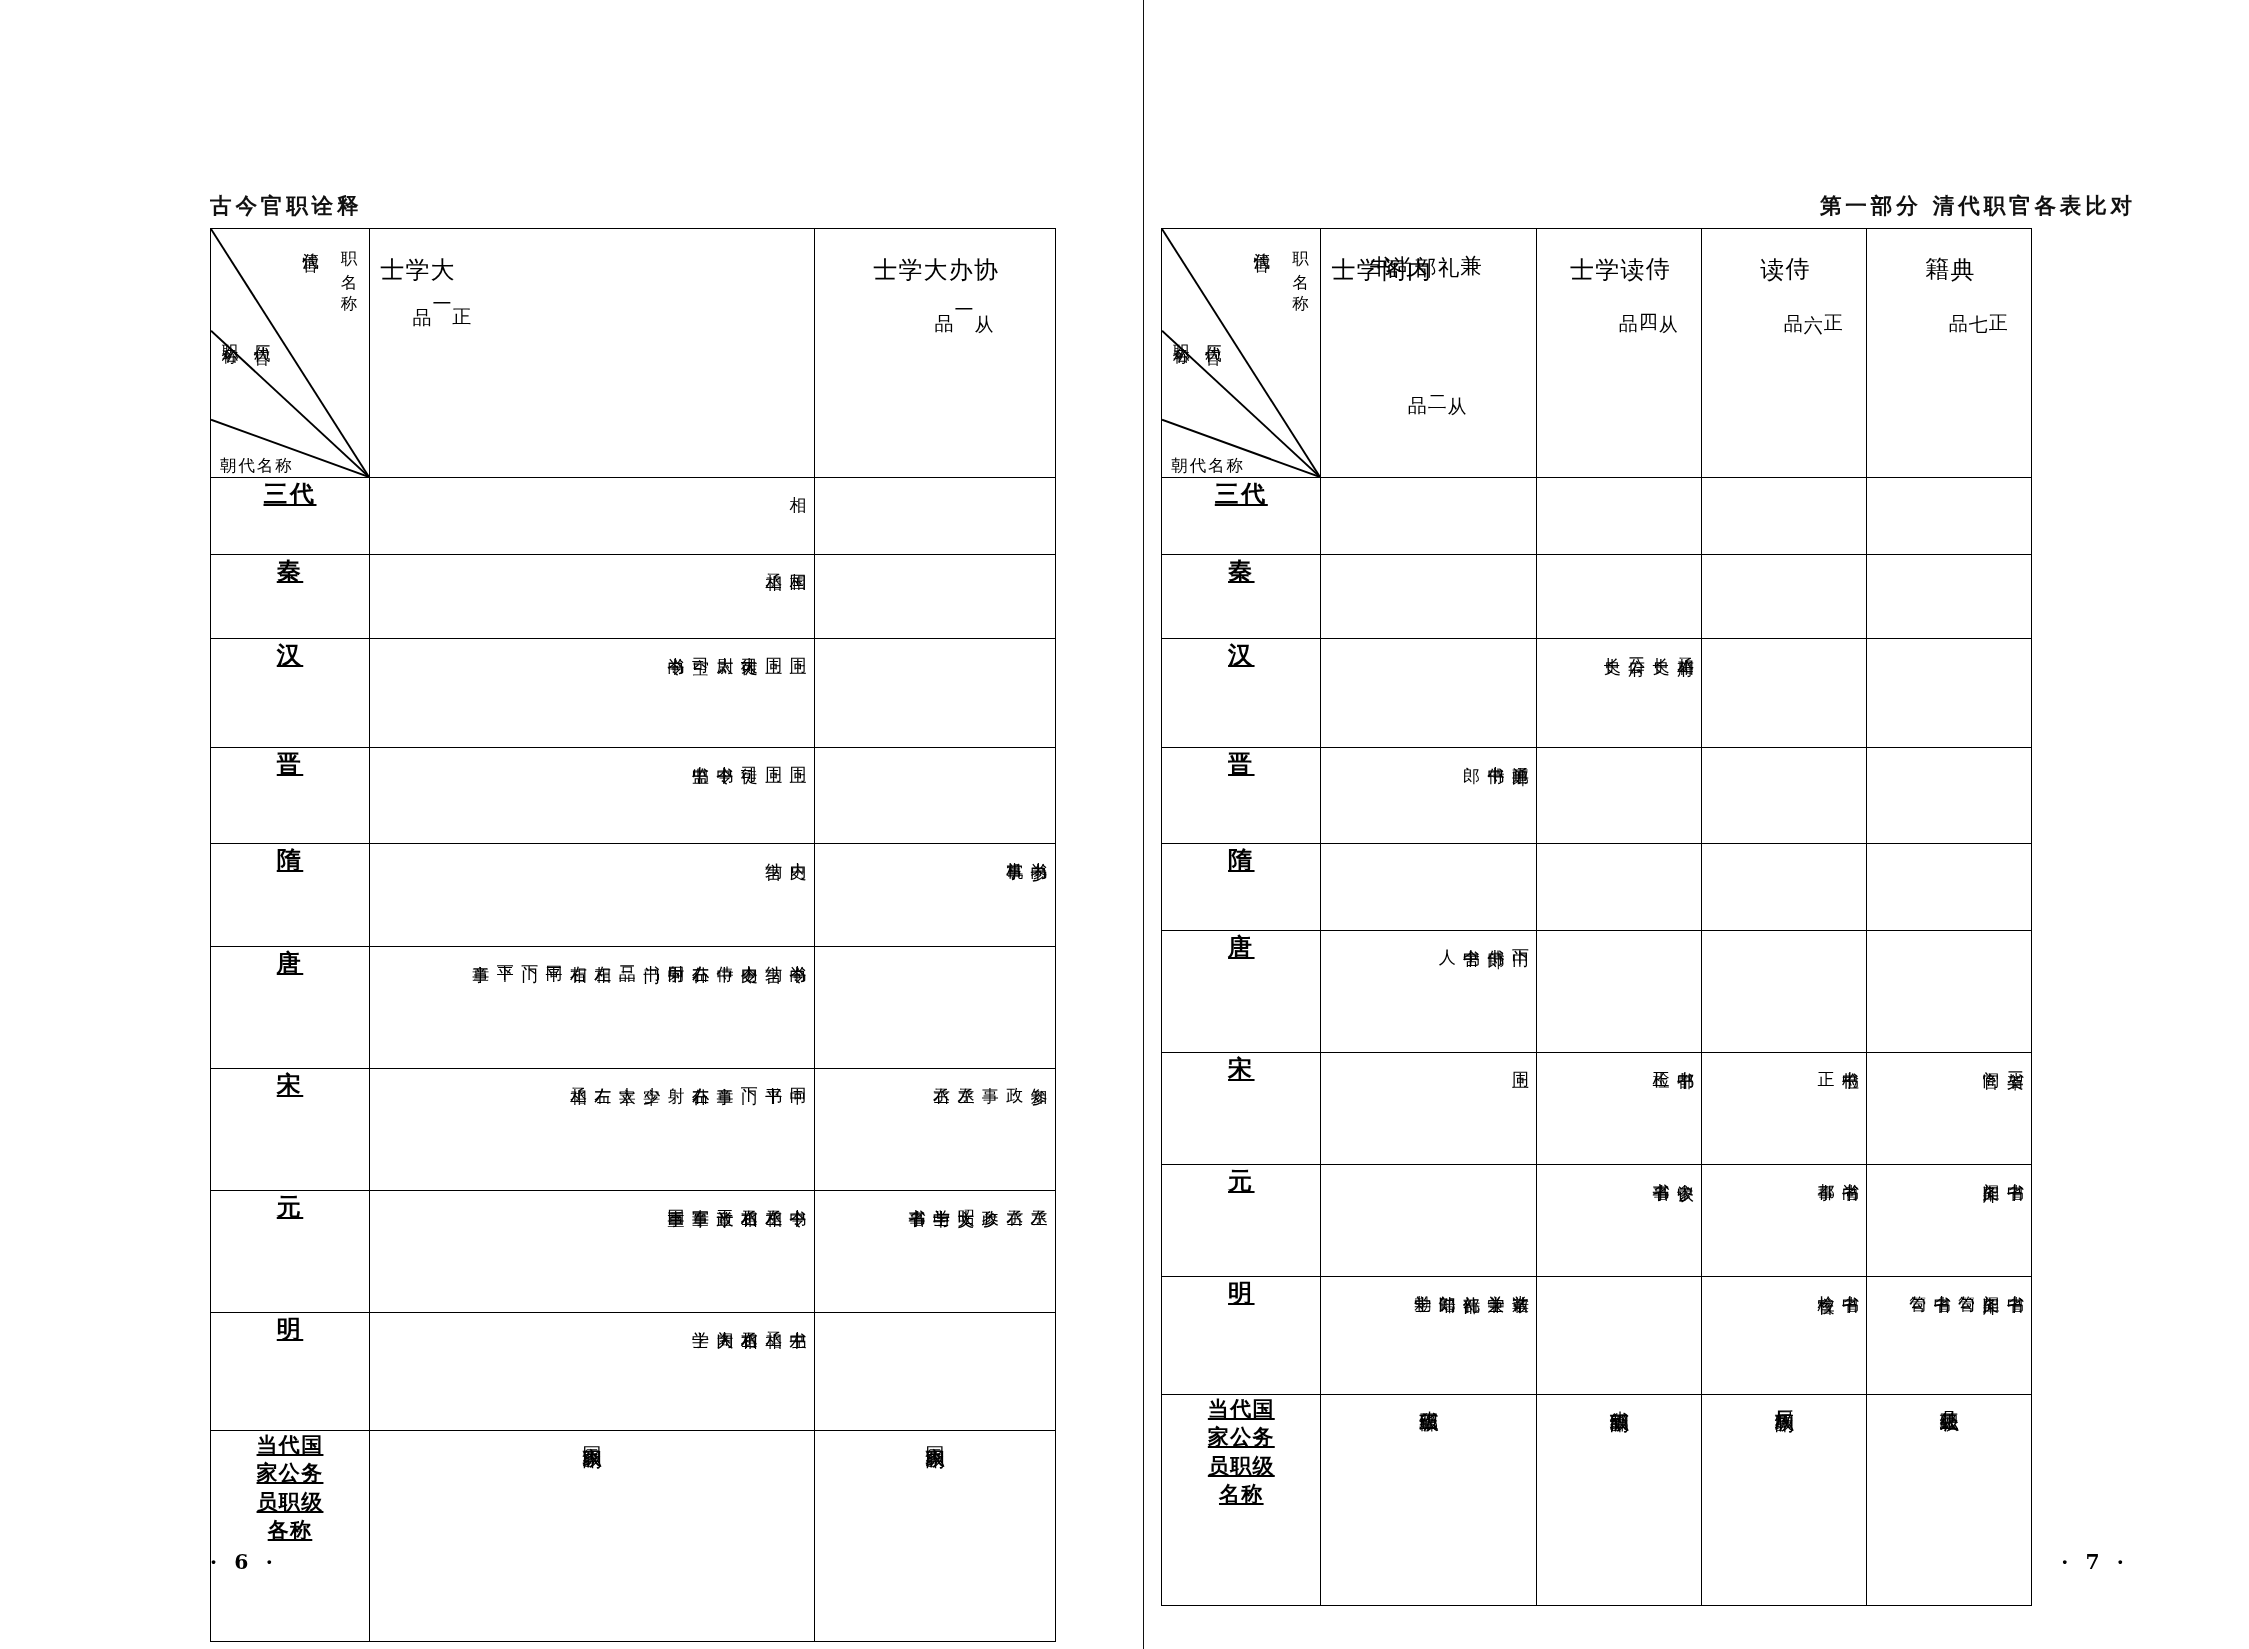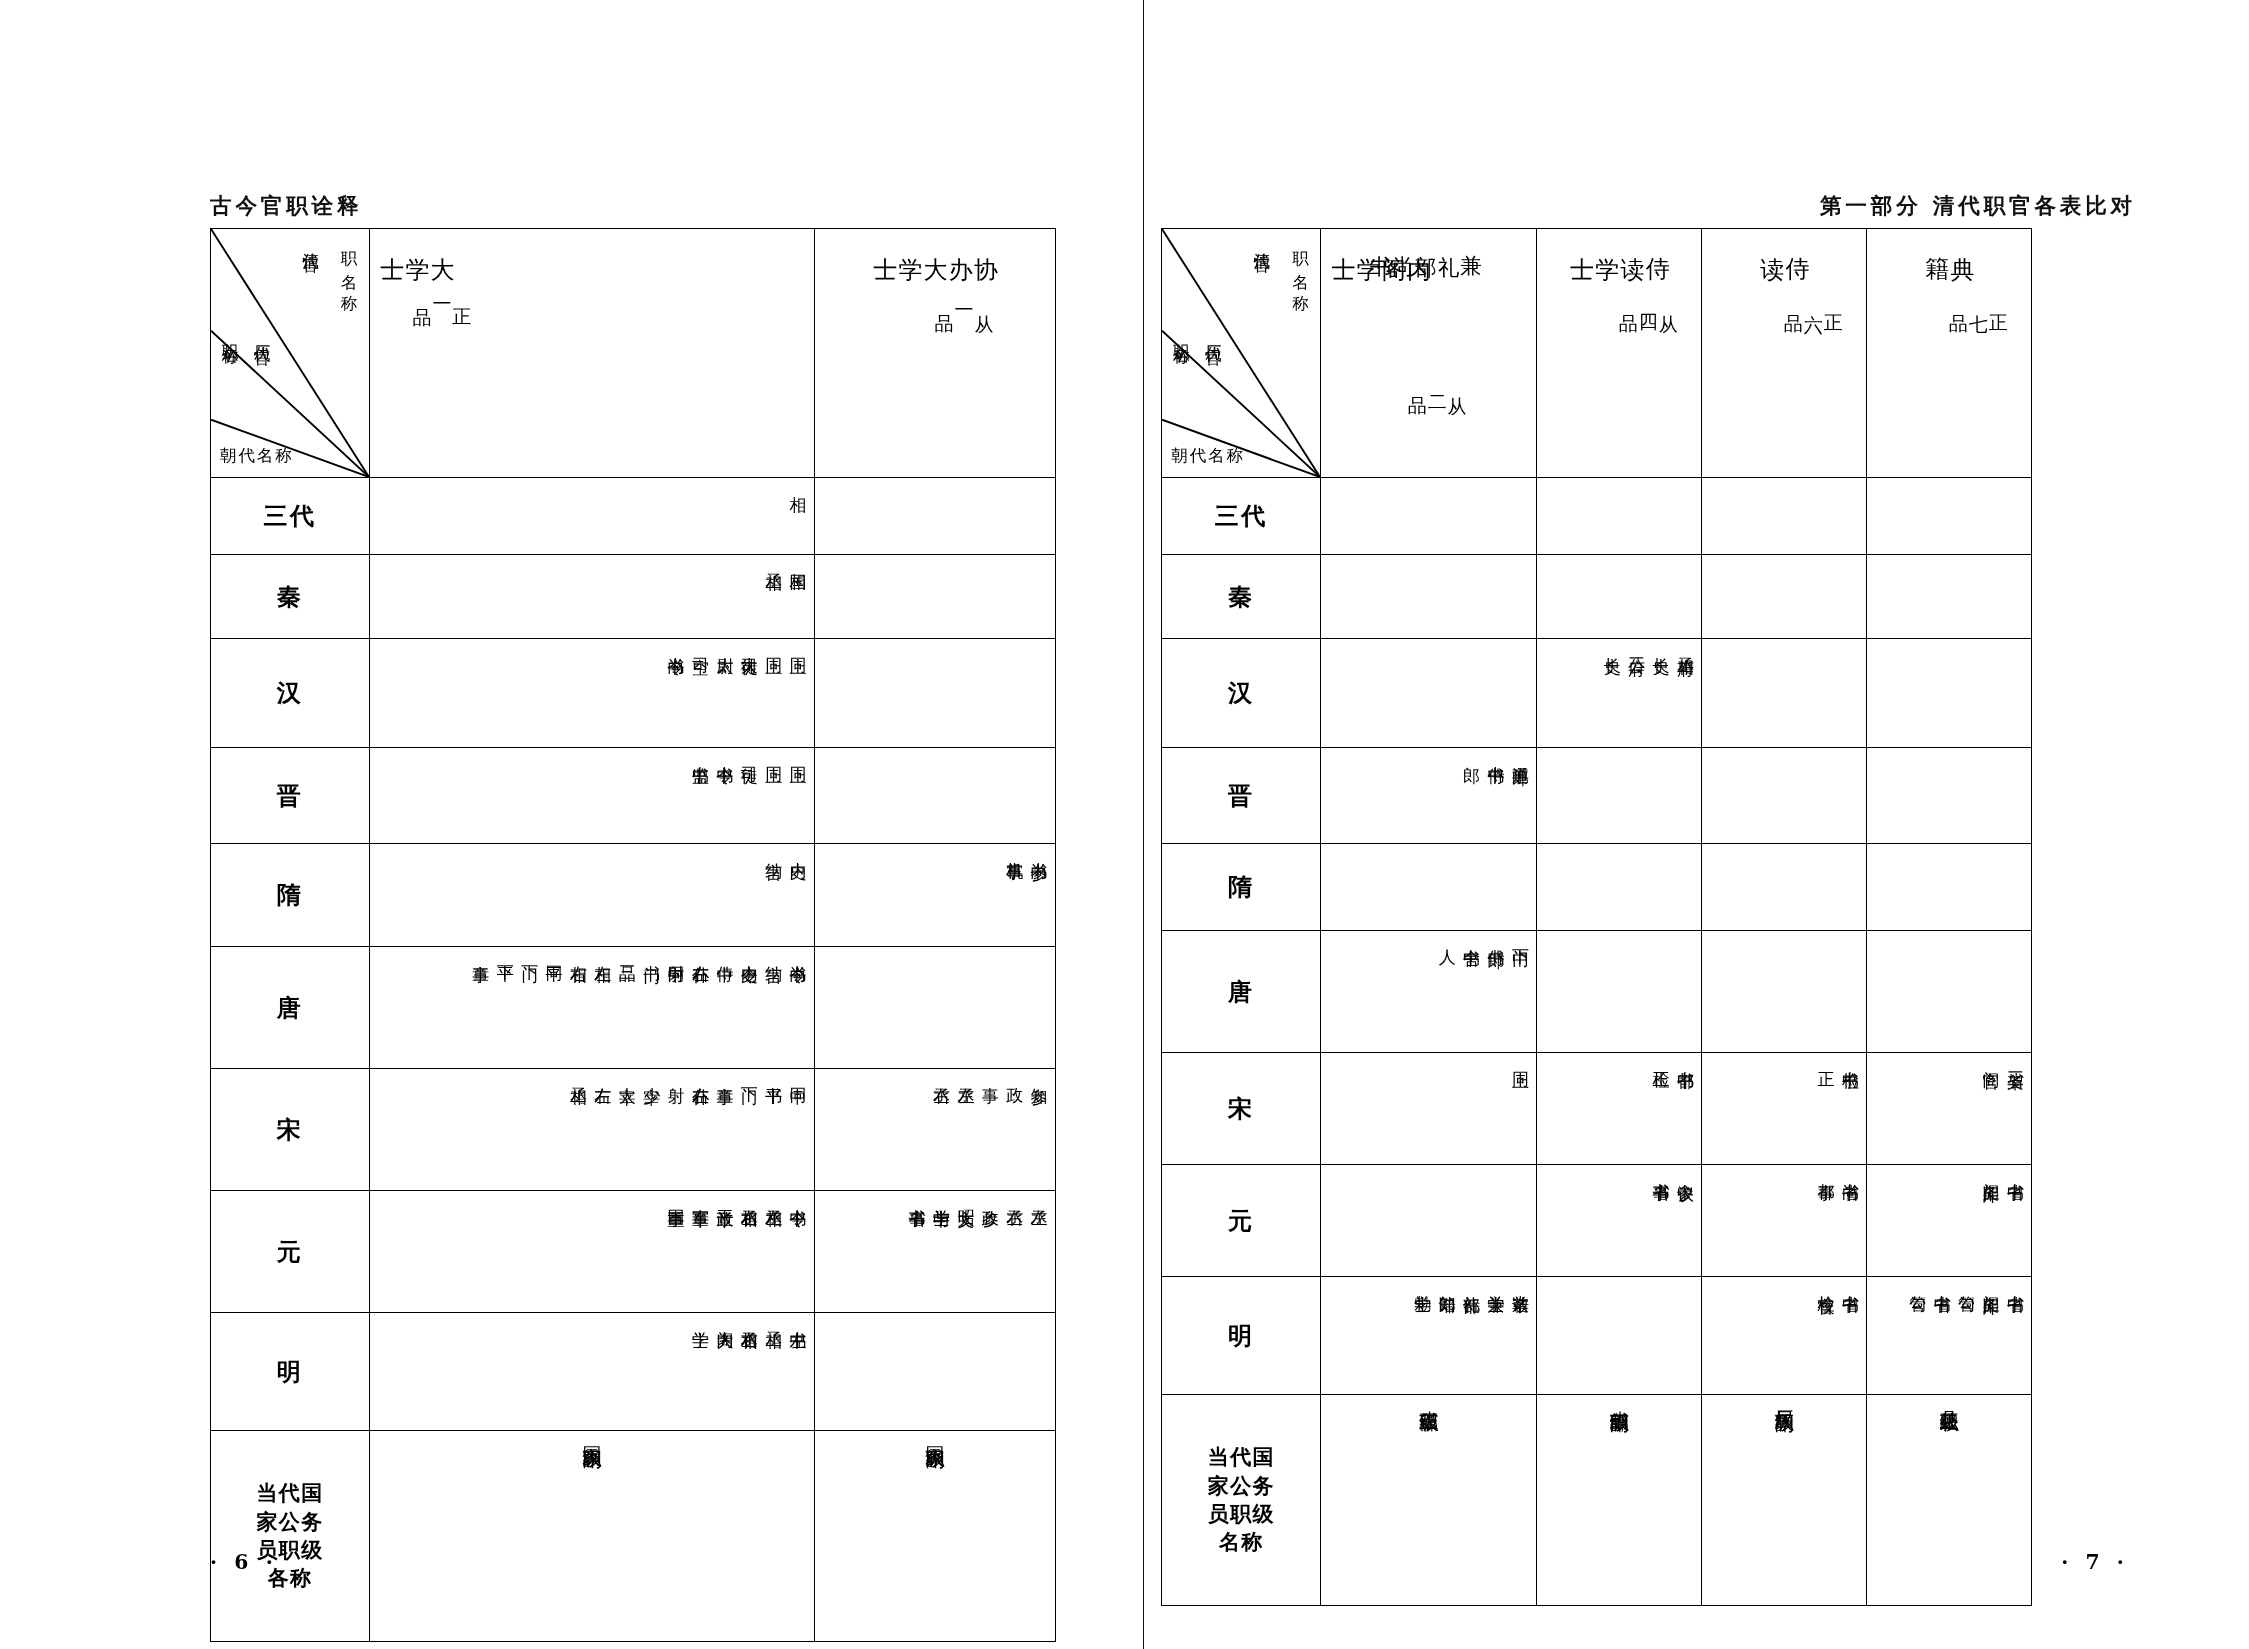--- a/index.html
+++ b/index.html
@@ -44,31 +44,31 @@
   }
 
   
   .corner{position:relative;height:100%;}
   .corner svg{position:absolute;left:0;top:0;width:100%;height:100%;}
   .corner .lbl{position:absolute;font-family:"DejaVu Serif","Liberation Serif",serif;font-size:16.5px;line-height:1.12;}
   .corner .lbl-a{right:11.4px;top:10.2px;writing-mode:vertical-rl;text-orientation:upright;letter-spacing:1.3px;height:95px;}
   .corner .lbl-a2{right:50px;top:10.2px;writing-mode:vertical-rl;text-orientation:upright;letter-spacing:1.3px;height:95px;}
   .corner .lbl-b{left:9px;top:103px;writing-mode:vertical-rl;text-orientation:upright;letter-spacing:1.3px;height:69px;}
   .corner .lbl-b2{left:41px;top:103px;writing-mode:vertical-rl;text-orientation:upright;letter-spacing:1.3px;height:69px;}
-  .corner .lbl-c{left:9px;bottom:12px;font-size:16.5px;letter-spacing:1.9px;}
+  .corner .lbl-c{left:9px;bottom:2px;font-size:16.5px;letter-spacing:1.9px;}
 
   
   .dyn{
     text-align:center;
     font-family:"DejaVu Serif","Liberation Serif",serif;
     font-weight:bold;
     font-size:24px;
     letter-spacing:2.5px;
   }
-  .dyn-wrap{display:flex;align-items:center;justify-content:center;height:100%;}
+  .dyn-wrap{display:flex;justify-content:center;height:100%;text-decoration:underline;}
   .dyn-multi{
     font-size:21px;line-height:1.35;font-weight:bold;text-align:center;
     font-family:"DejaVu Serif","Liberation Serif",serif;letter-spacing:1.3px;
   }
 
   
   .office{position:relative;height:100%;}
   .office .title{
     position:absolute;left:9px;top:9px;
     writing-mode:vertical-rl;text-orientation:upright;

